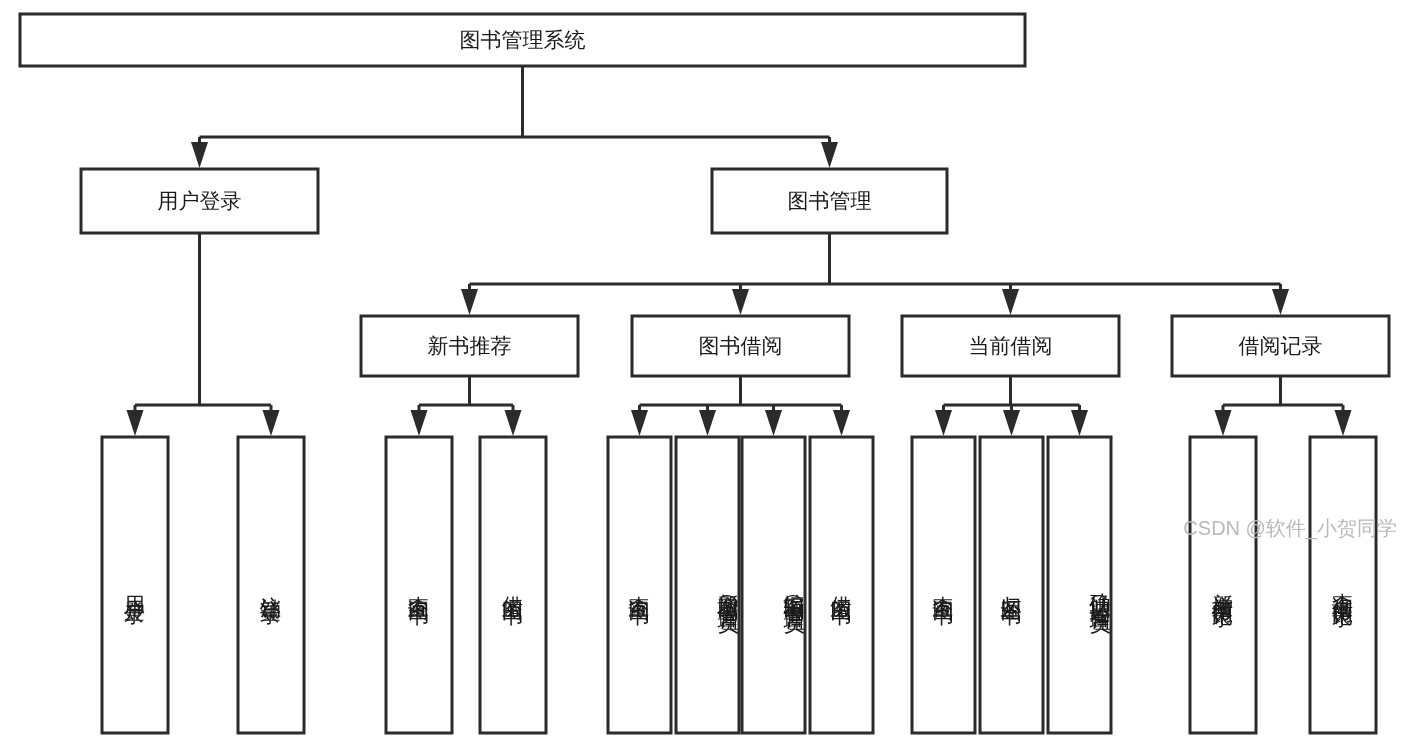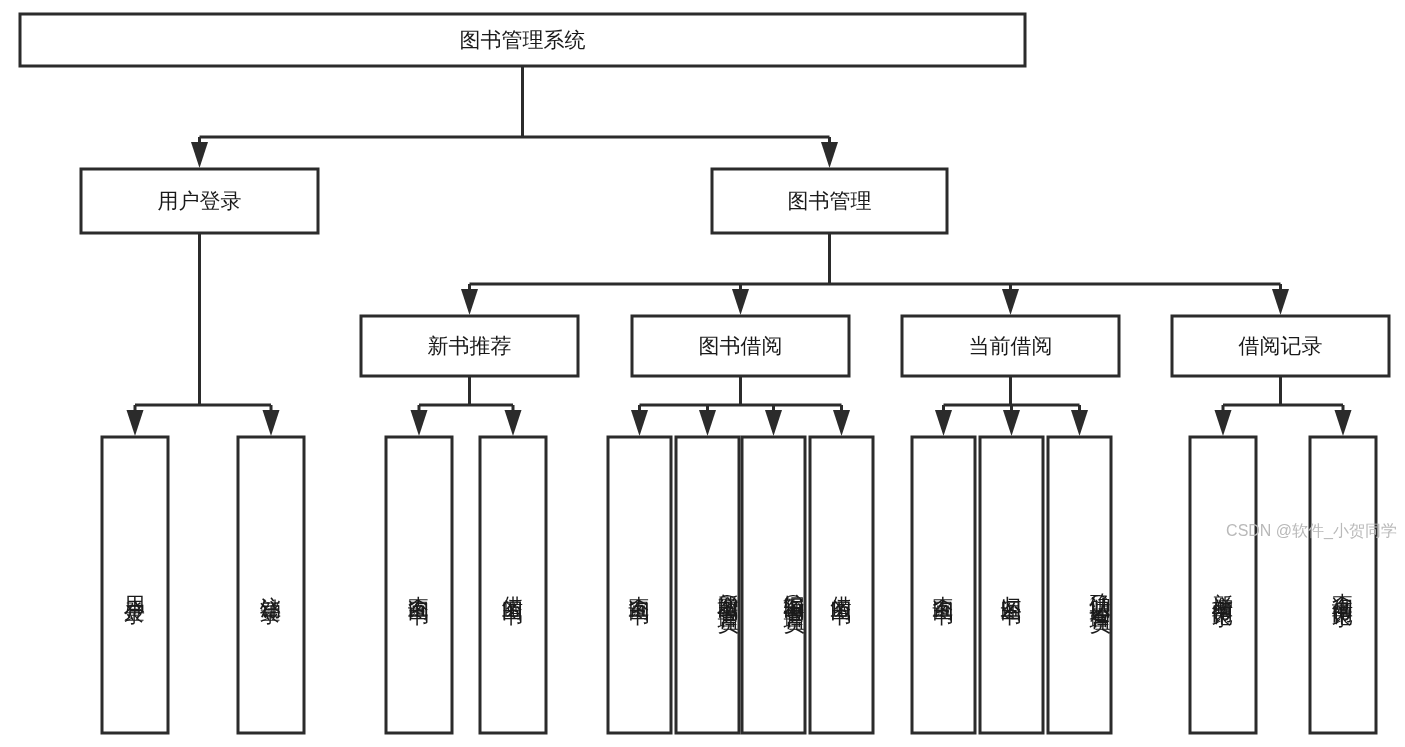--- a/index.html
+++ b/index.html
@@ -34,21 +34,21 @@
     pointer-events:none;
     text-align:center;
   }
   .vlabel.centered{
     display:flex;align-items:center;justify-content:center;
   }
   .watermark{
     position:absolute;
     right:8px;bottom:6px;
     font-family:"Liberation Sans","DejaVu Sans",sans-serif;
-    font-size:16px;
+    font-size:20px;
     color:#b9b9b9;
     white-space:nowrap;
   }
 </style>
 </head>
 <body>
 
 <div id="diagram-root">
   <svg id="tree" viewBox="0 0 1405 747" xmlns="http://www.w3.org/2000/svg">
     <g id="edges-layer">

